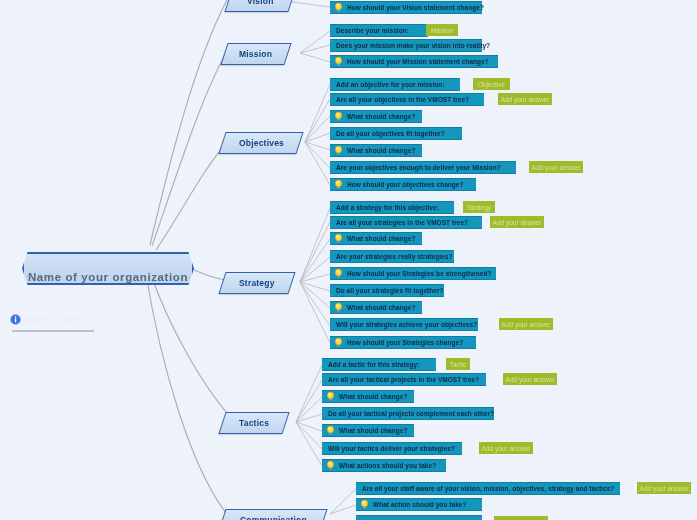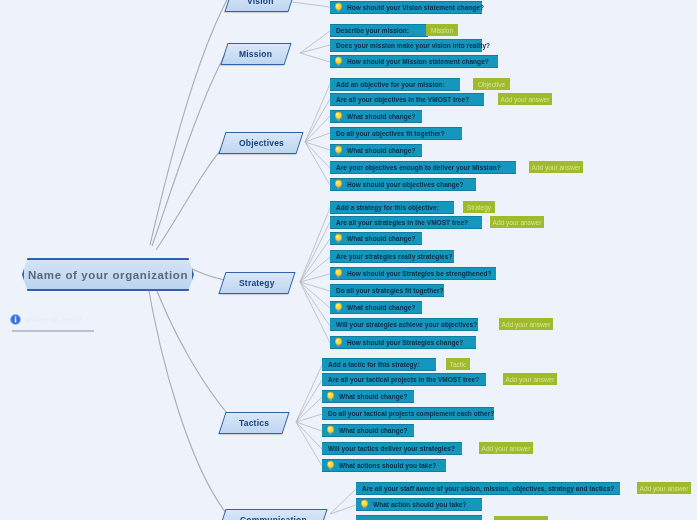--- a/index.html
+++ b/index.html
@@ -133,21 +133,21 @@
       <path d="M296,422 L322,414"></path>
       <path d="M296,422 L322,431"></path>
       <path d="M296,422 L322,449"></path>
       <path d="M296,422 L322,466"></path>
 
       <path d="M330,514 L356,489"></path>
       <path d="M330,514 L356,505"></path>
     </g>
   </svg>
 
-  <div class="root-node" style="left:22px;top:258px;width:168px;height:29px;">
+  <div class="root-node" style="left:22px;top:252px;width:168px;height:29px;align-items:flex-end;">
     <span>Name of your organization</span>
   </div>
 
   <div class="branch-node" style="left:228px;top:-10px;width:62px;height:20px;">
     <span>Vision</span>
   </div>
 
   <div class="branch-node" style="left:224px;top:43px;width:62px;height:20px;">
     <span>Mission</span>
   </div>

